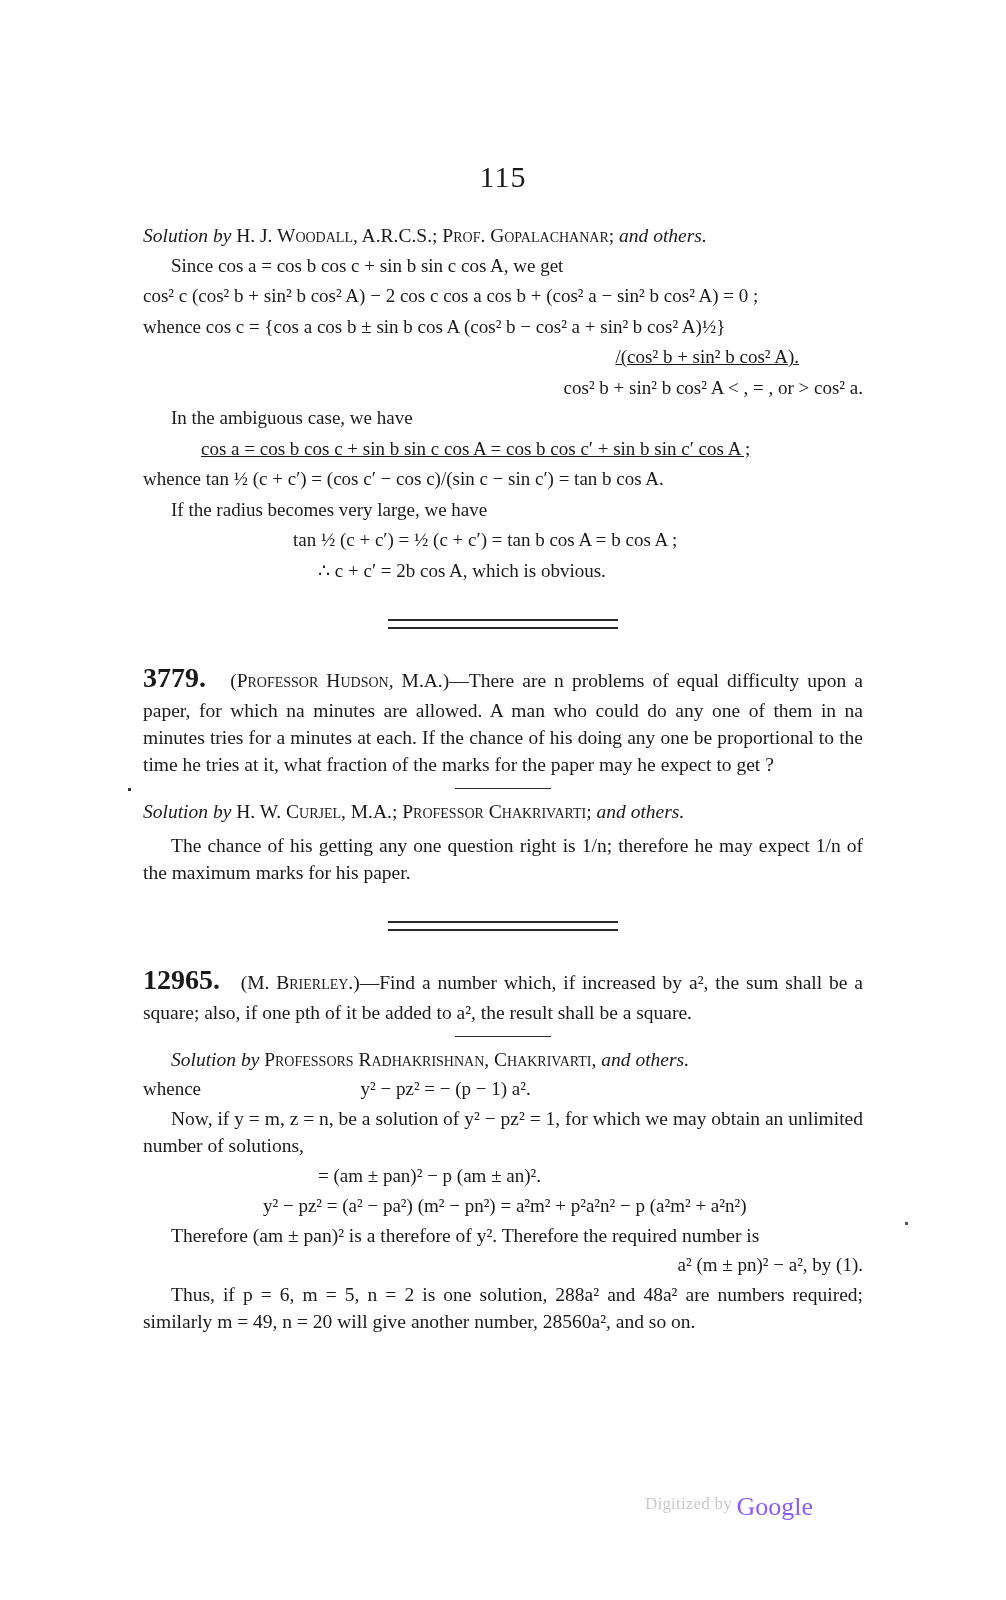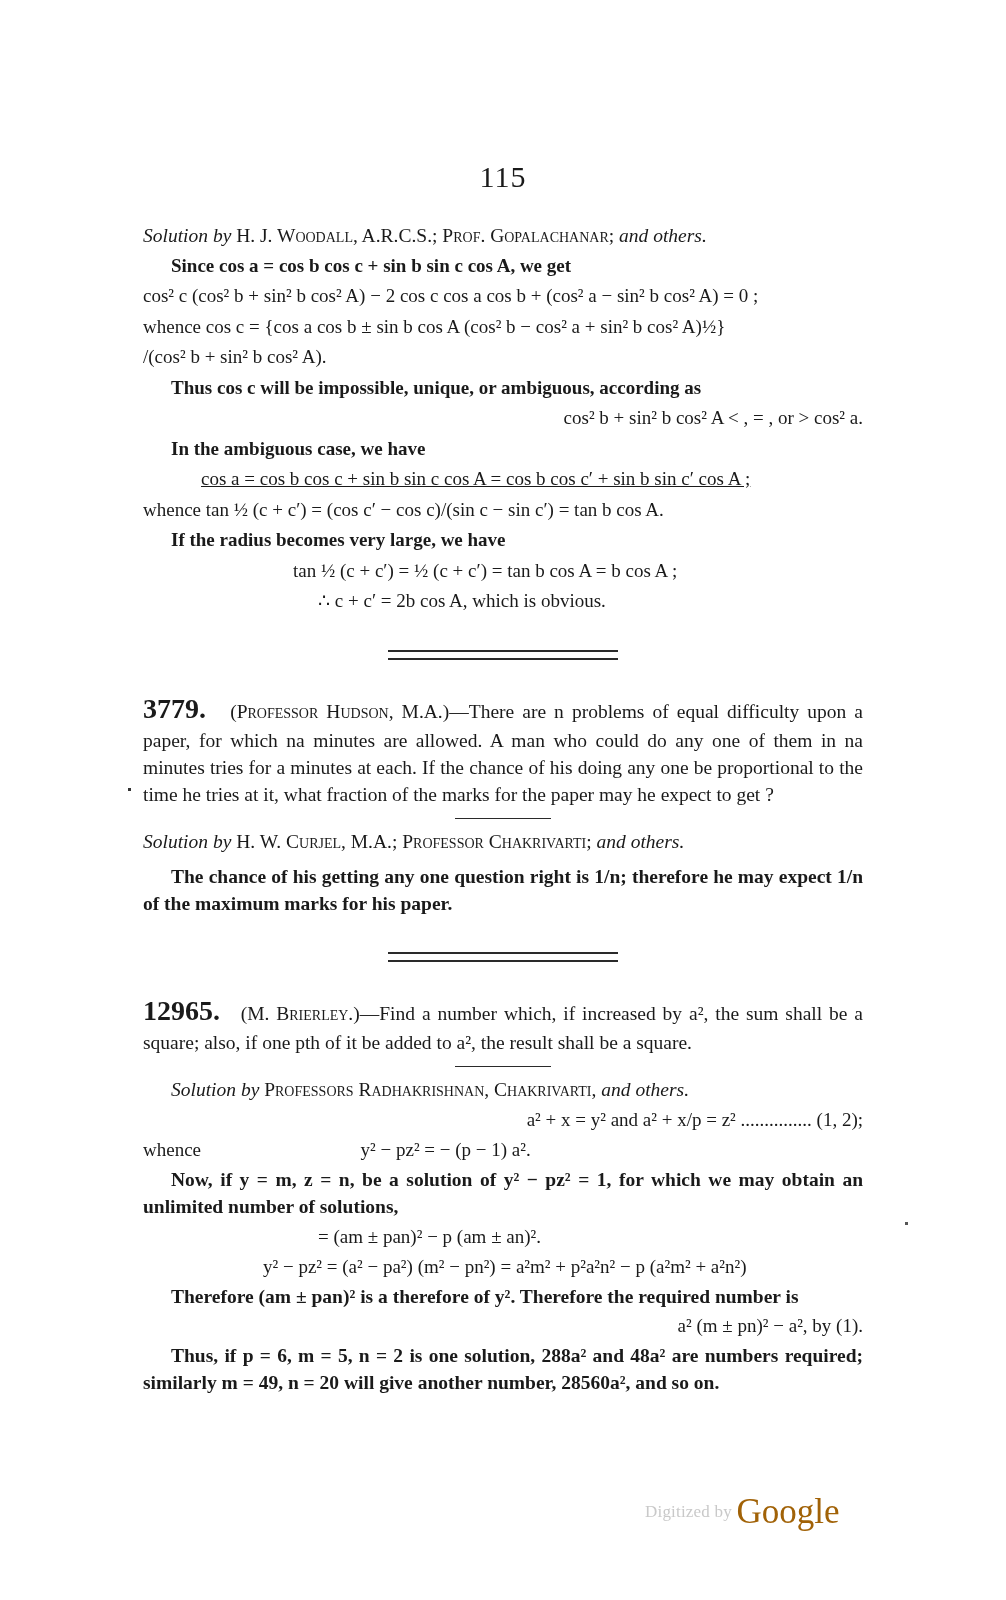--- a/index.html
+++ b/index.html
@@ -38,21 +38,21 @@
   }
   p {
     margin: 0;
     font-size: 19.5px;
     line-height: 1.42;
     text-align: justify;
   }
   .sc { font-variant: small-caps; }
   .it { font-style: italic; }
   .ctr { text-align: right; }
-  .indent { text-indent: 28px; font-weight: bold; }
+  .indent { text-indent: 28px; }
   .mathline {
     font-size: 19px;
     line-height: 1.5;
     margin: 2px 0;
   }
 
   
   .dblrule {
     width: 230px;
     margin: 34px auto 30px auto;
@@ -86,27 +86,27 @@
   .google-wm {
     position: absolute;
     left: 645px;
     top: 1492px;
     font-size: 17px;
     color: #c9c9c9;
     font-family: "Liberation Serif", serif;
     letter-spacing: .2px;
   }
   .google-wm .g {
-    font-size: 35px;
-    color: #a16207;
+    font-size: 26px;
+    color: #8b5cf6;
     letter-spacing: 0px;
     vertical-align: -6px;
   }
   .tight { line-height: 1.38; }
-  .eqn-right { text-align: left; padding-right: 64px; }
+  .eqn-right { text-align: right; padding-right: 64px; text-decoration: underline; }
   .eqn-ind1 { padding-left: 120px; }
   .eqn-ind2 { padding-left: 150px; }
   .eqn-ind3 { padding-left: 175px; }
   .eqn-ind4 { padding-left: 58px; text-decoration: underline; }
 </style>
 </head>
 <body>
 
 <div class="page">
 
@@ -122,21 +122,20 @@
       <p>
         <span class="it">Solution by</span>
         <span class="sc">H. J. Woodall, A.R.C.S.; Prof. Gopalachanar;</span>
         <span class="it">and others.</span>
       </p>
 
       <p class="indent mathline">Since  cos a = cos b cos c + sin b sin c cos A,  we get</p>
       <p class="mathline">cos² c (cos² b + sin² b cos² A) − 2 cos c cos a cos b + (cos² a − sin² b cos² A)  =  0 ;</p>
       <p class="mathline">whence  cos c = {cos a cos b ± sin b cos A (cos² b − cos² a + sin² b cos² A)½}</p>
       <p class="mathline eqn-right">/(cos² b + sin² b cos² A).</p>
-      <p class="indent mathline">Thus cos c will be impossible, unique, or ambiguous, according as</p>
       <p class="mathline ctr">cos² b + sin² b cos² A &lt; ,  = ,  or  &gt; cos² a.</p>
       <p class="indent mathline">In the ambiguous case, we have</p>
       <p class="mathline eqn-ind4">cos a = cos b cos c + sin b sin c cos A = cos b cos c′ + sin b sin c′ cos A ;</p>
       <p class="mathline">whence  tan ½ (c + c′) = (cos c′ − cos c)/(sin c − sin c′) = tan b cos A.</p>
       <p class="indent mathline">If the radius becomes very large, we have</p>
       <p class="mathline eqn-ind2">tan ½ (c + c′) = ½ (c + c′) = tan b cos A = b cos A ;</p>
       <p class="mathline eqn-ind3">∴   c + c′ = 2b cos A,  which is obvious.</p>
 
     </div>
 
@@ -171,21 +170,20 @@
       </p>
 
       <div class="shortrule"></div>
 
       <p style="padding-left:28px">
         <span class="it">Solution by</span>
         <span class="sc">Professors Radhakrishnan, Chakrivarti,</span>
         <span class="it">and others.</span>
       </p>
 
-      <p class="mathline ctr">a² + x = y²  and  a² + x/p = z²  ............... (1, 2);</p>
 
       <p class="mathline">
         <span>whence</span>
         <span style="display:inline-block;width:150px"></span>
         <span>y² − pz² = − (p − 1) a².</span>
       </p>
 
       <p class="indent tight">Now, if y = m, z = n, be a solution of y² − pz² = 1, for which we may obtain an unlimited number of solutions,</p>
       <p class="mathline eqn-ind3">= (am ± pan)² − p (am ± an)².</p>
       <p class="mathline eqn-ind1">y² − pz² = (a² − pa²) (m² − pn²) = a²m² + p²a²n² − p (a²m² + a²n²)</p>

